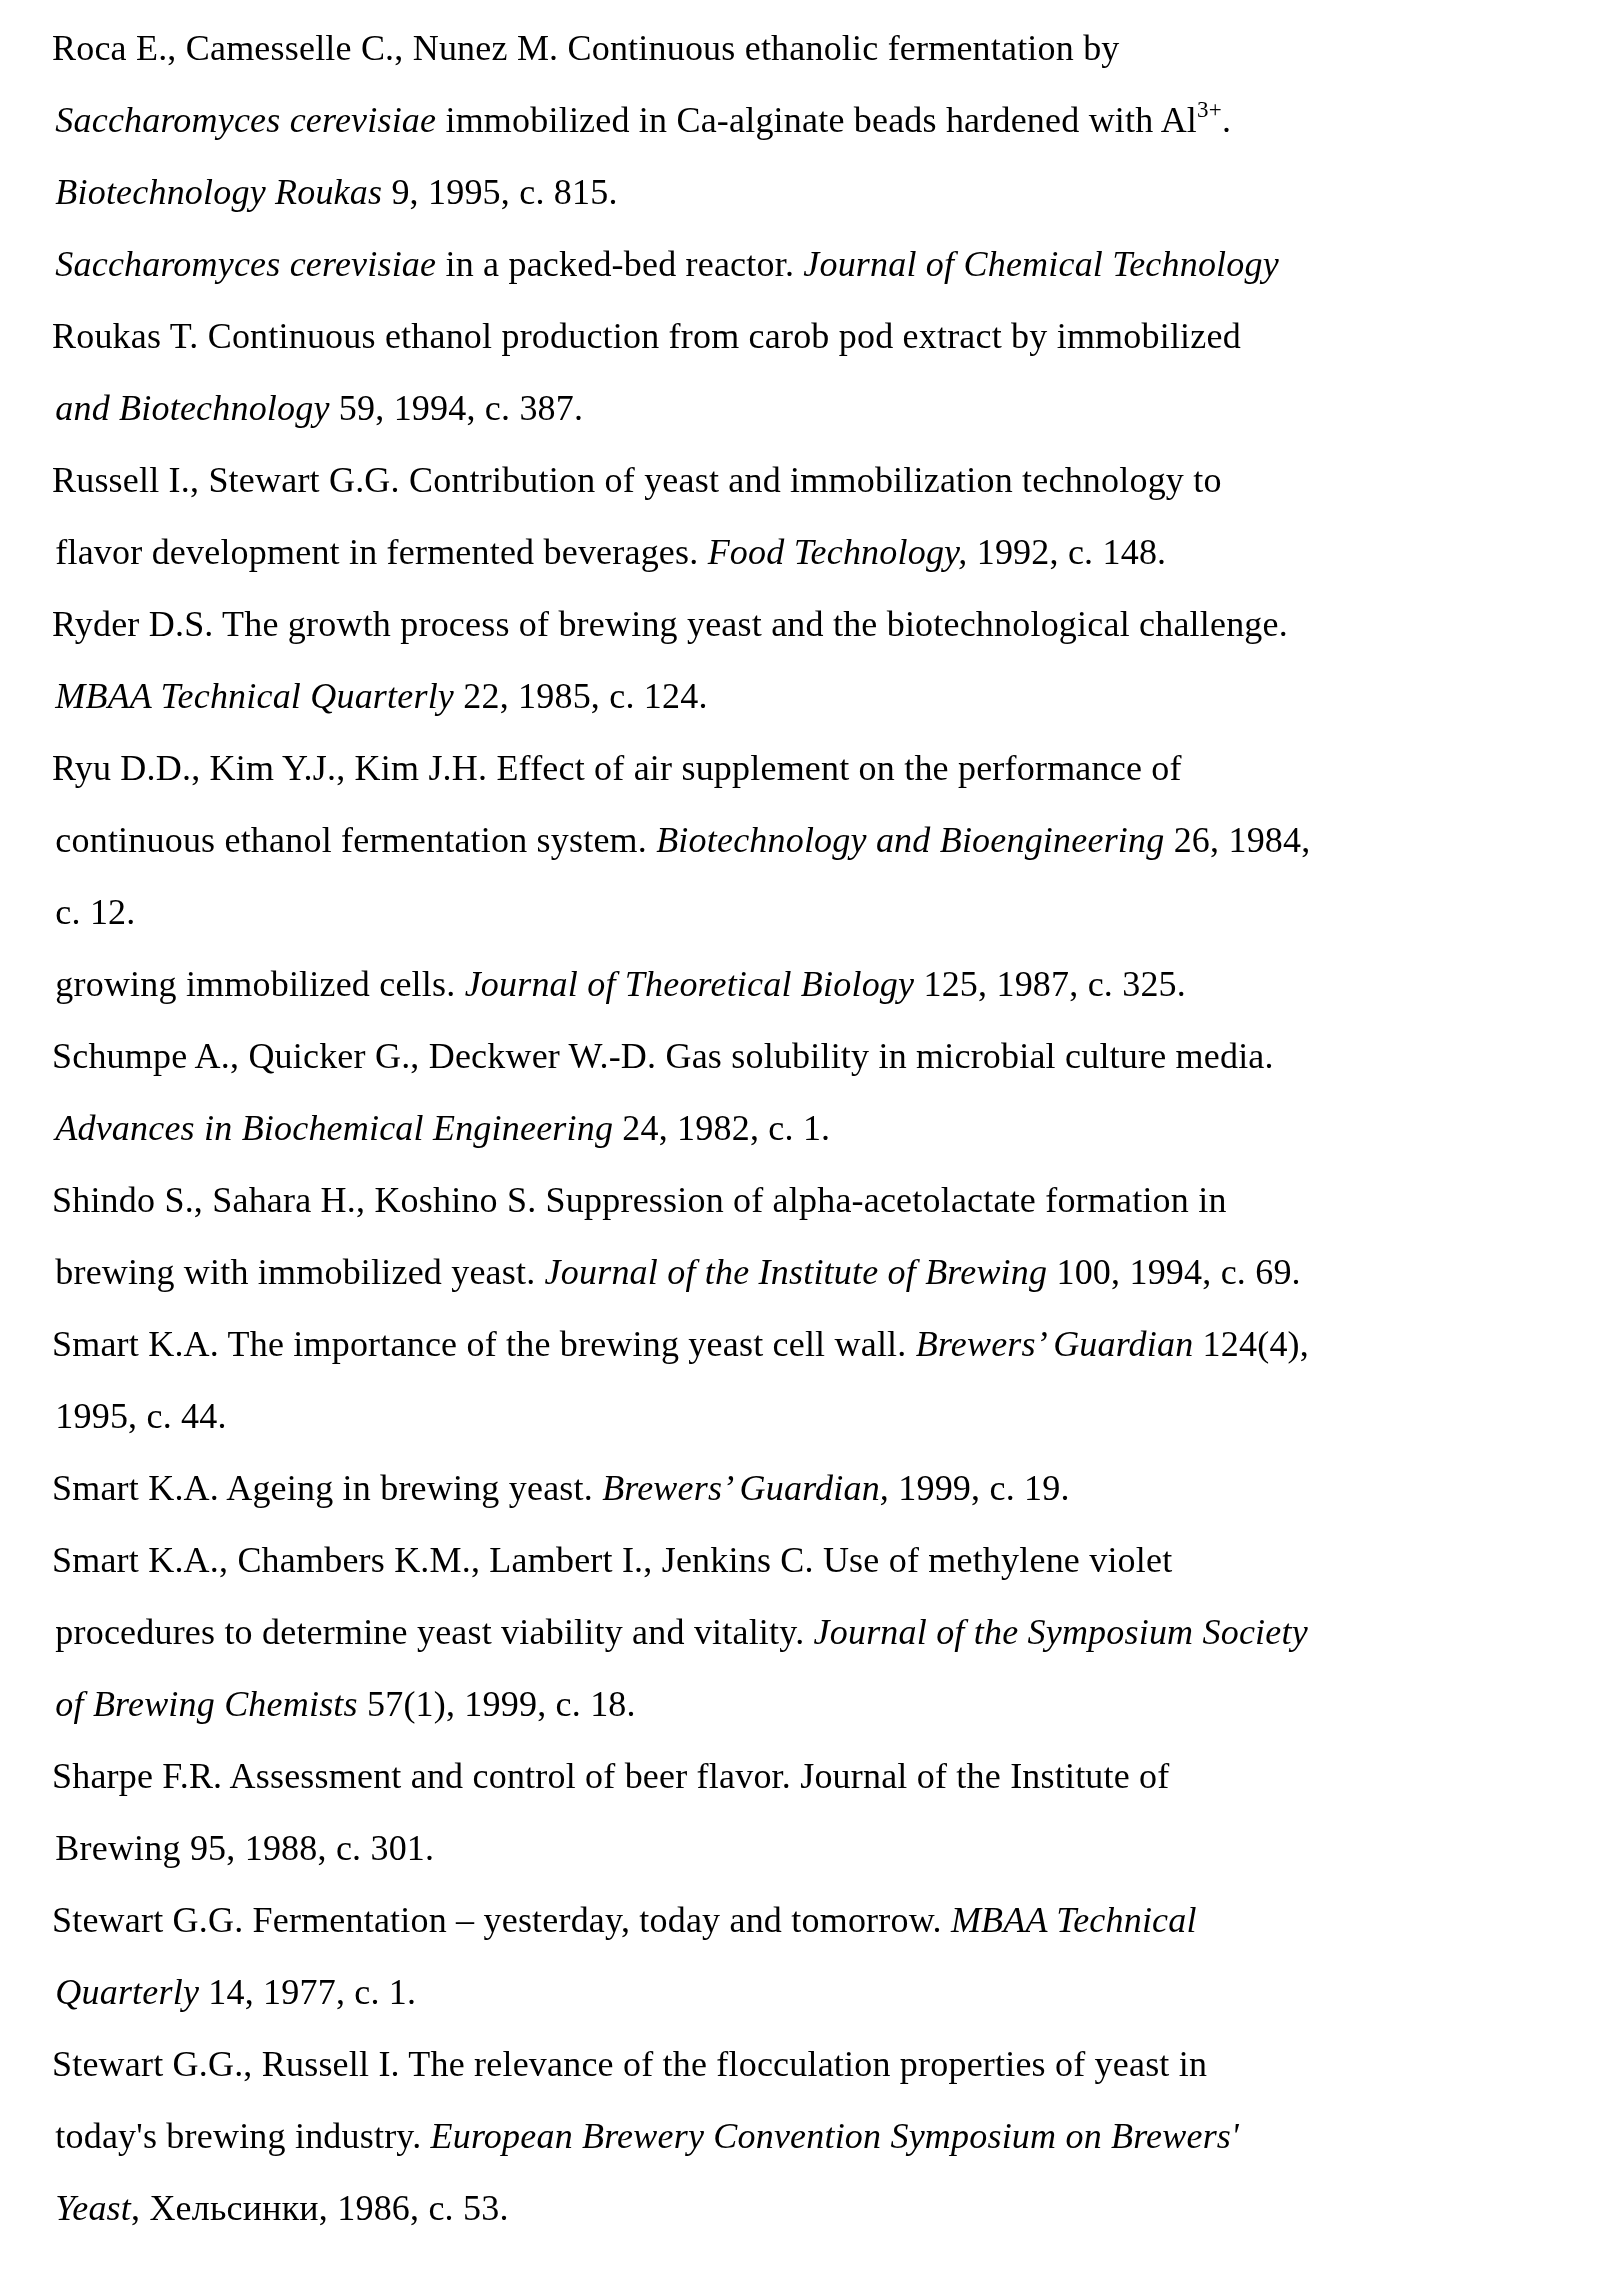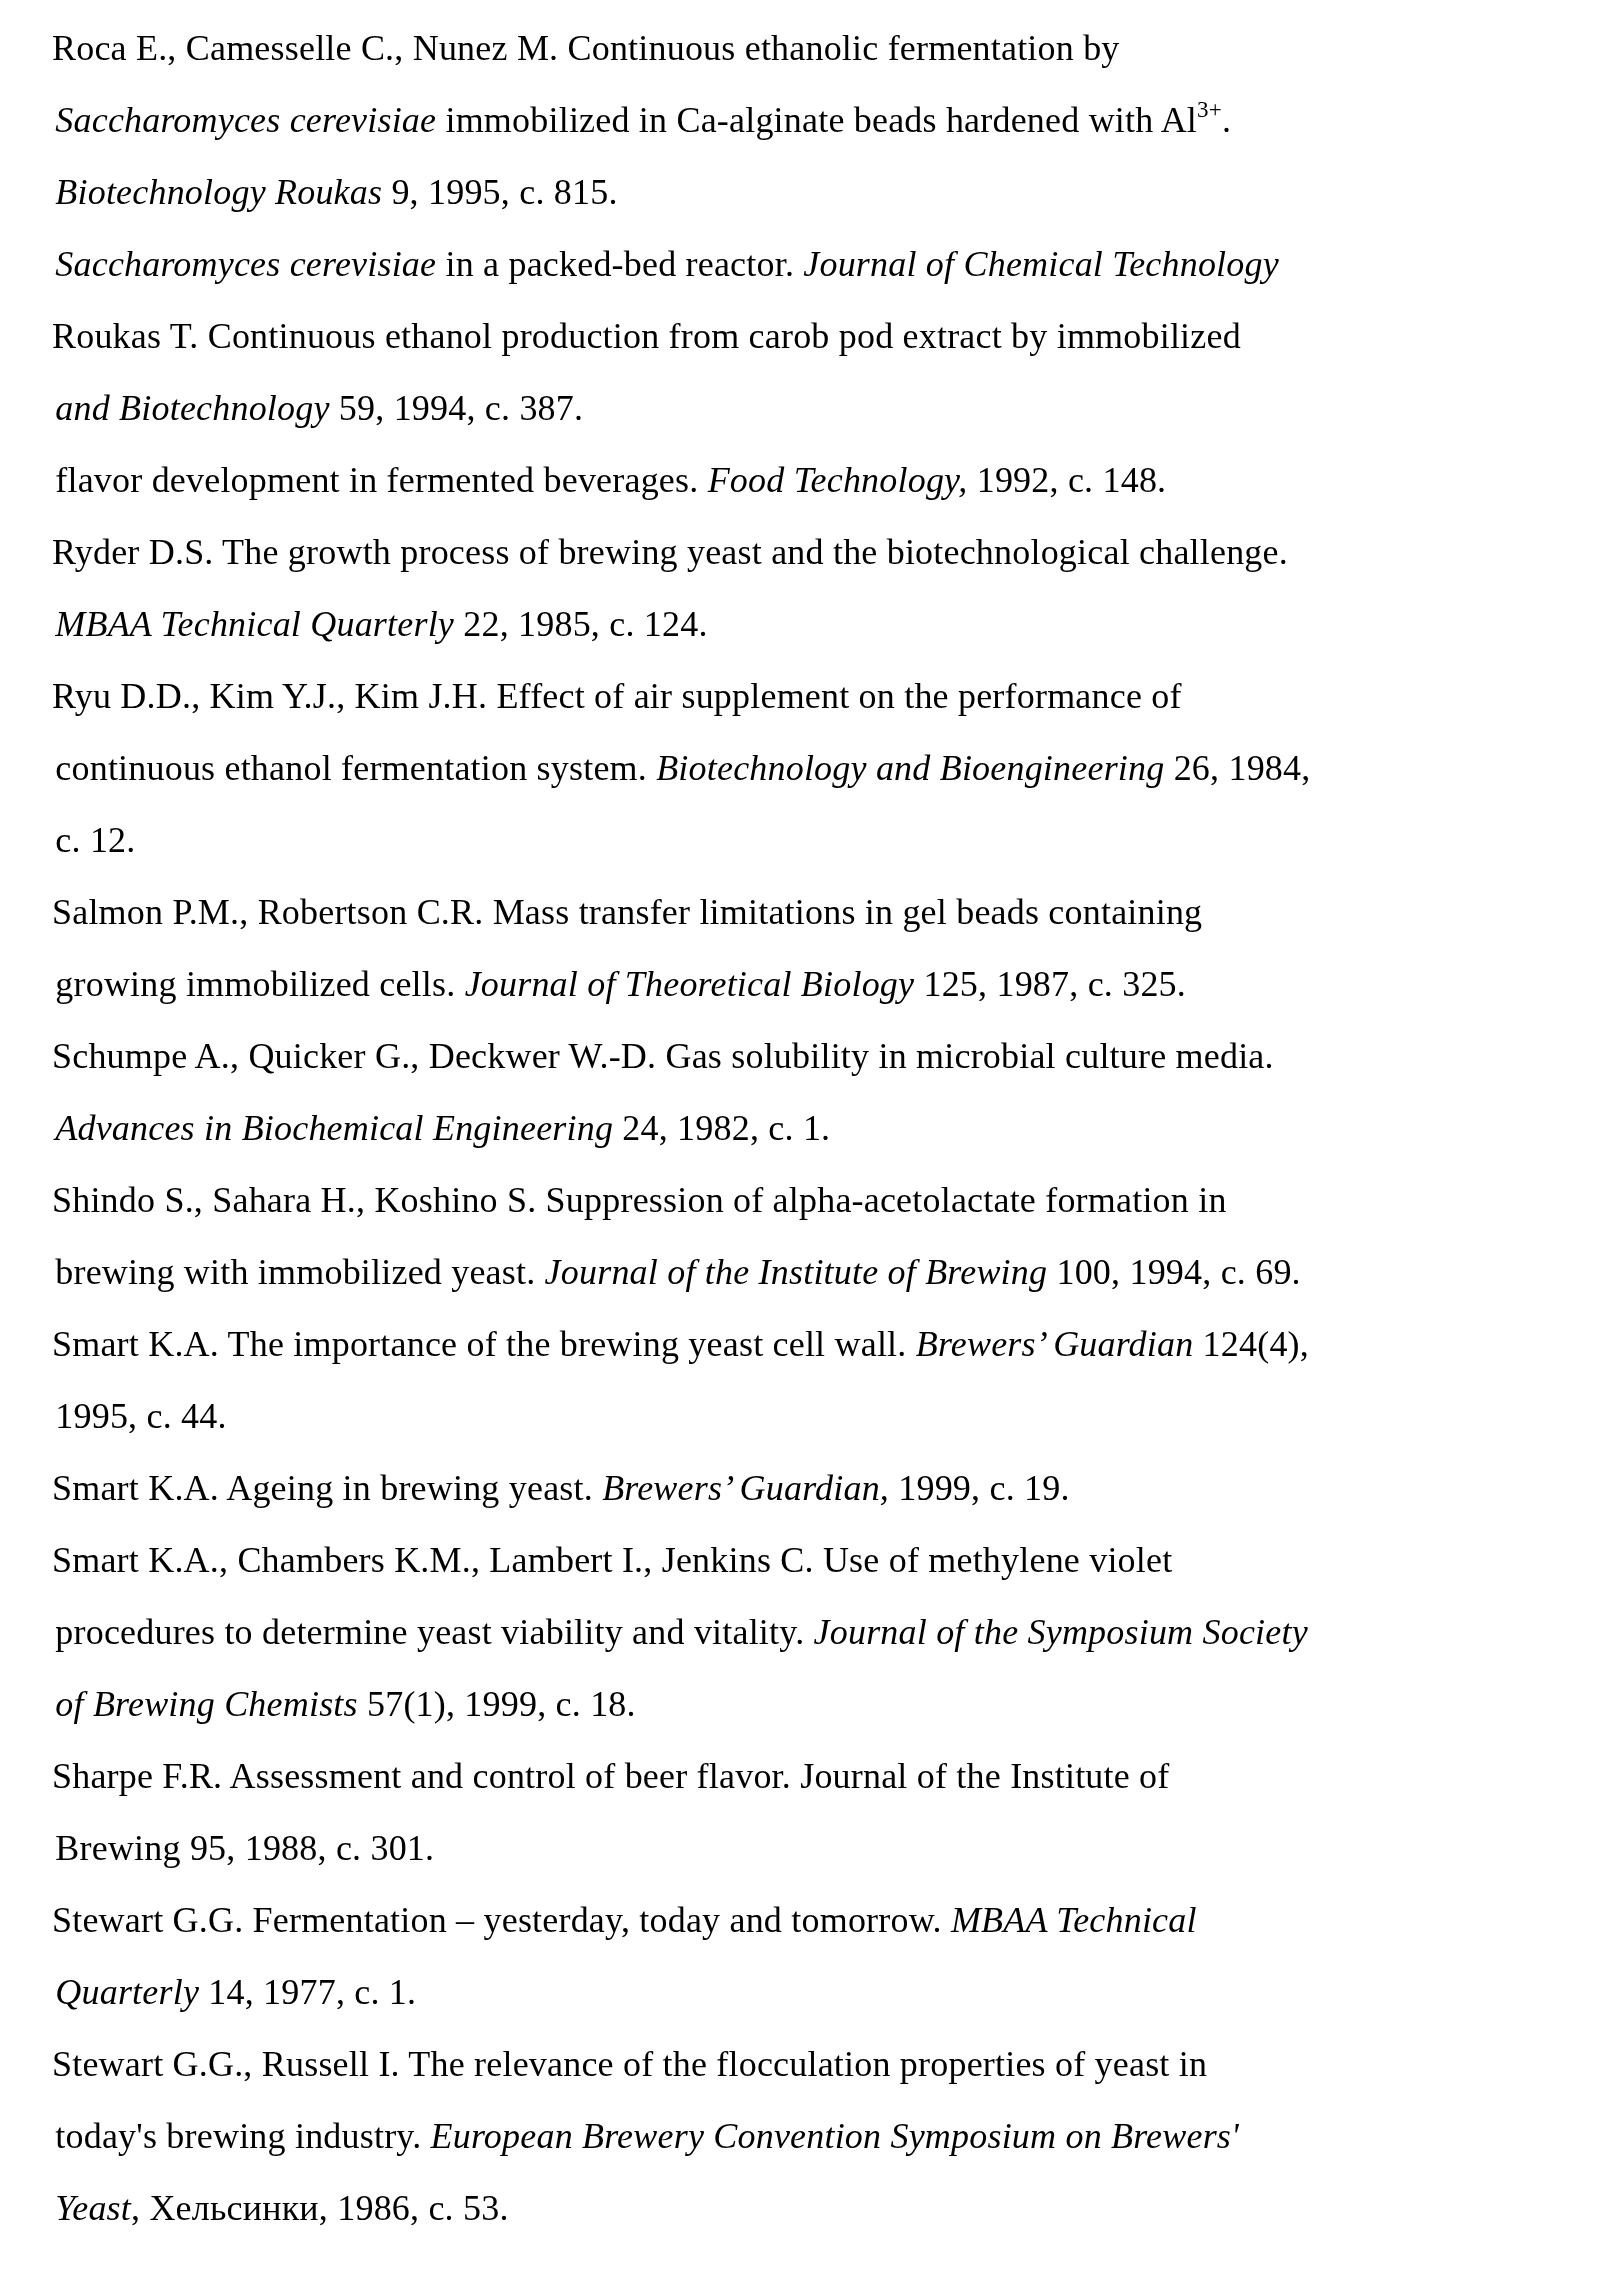--- a/index.html
+++ b/index.html
@@ -25,33 +25,33 @@
       <div class="line"><span>Roca E., Camesselle C., Nunez M. Continuous ethanolic fermentation by</span></div>
       <div class="line indent2"><i>Saccharomyces cerevisiae</i><span> immobilized in Ca-alginate beads hardened with Al</span><sup>3+</sup><span>.</span></div>
       <div class="line indent2"><i>Biotechnology Roukas</i><span> 9, 1995, c. 815.</span></div>
     </div>
     <div>
       <div class="line indent2"><i>Saccharomyces cerevisiae</i><span> in a packed-bed reactor. </span><i>Journal of Chemical Technology</i></div>
       <div class="line"><span>Roukas T. Continuous ethanol production from carob pod extract by immobilized</span></div>
       <div class="line indent2"><i>and Biotechnology</i><span> 59, 1994, c. 387.</span></div>
     </div>
     <div>
+      <div class="line"><span>Russell I., Stewart G.G. Contribution of yeast and immobilization technology to</span></div>
       <div class="line indent2"><span>flavor development in fermented beverages. </span><i>Food Technology,</i><span> 1992, c. 148.</span></div>
     </div>
     <div>
       <div class="line"><span>Ryder D.S. The growth process of brewing yeast and the biotechnological challenge.</span></div>
       <div class="line indent2"><i>MBAA Technical Quarterly</i><span> 22, 1985, c. 124.</span></div>
     </div>
     <div>
       <div class="line"><span>Ryu D.D., Kim Y.J., Kim J.H. Effect of air supplement on the performance of</span></div>
       <div class="line indent2"><span>continuous ethanol fermentation system. </span><i>Biotechnology and Bioengineering</i><span> 26, 1984,</span></div>
       <div class="line indent2"><span>c. 12.</span></div>
     </div>
     <div>
-      <div class="line"><span>Salmon P.M., Robertson C.R. Mass transfer limitations in gel beads containing</span></div>
       <div class="line indent2"><span>growing immobilized cells. </span><i>Journal of Theoretical Biology</i><span> 125, 1987, c. 325.</span></div>
     </div>
     <div>
       <div class="line"><span>Schumpe A., Quicker G., Deckwer W.-D. Gas solubility in microbial culture media.</span></div>
       <div class="line indent2"><i>Advances in Biochemical Engineering</i><span>  24, 1982, c. 1.</span></div>
     </div>
     <div>
       <div class="line"><span>Shindo S., Sahara H., Koshino S. Suppression of alpha-acetolactate formation in</span></div>
       <div class="line indent2"><span>brewing with immobilized yeast. </span><i>Journal of the Institute of Brewing</i><span> 100, 1994, c. 69.</span></div>
     </div>

